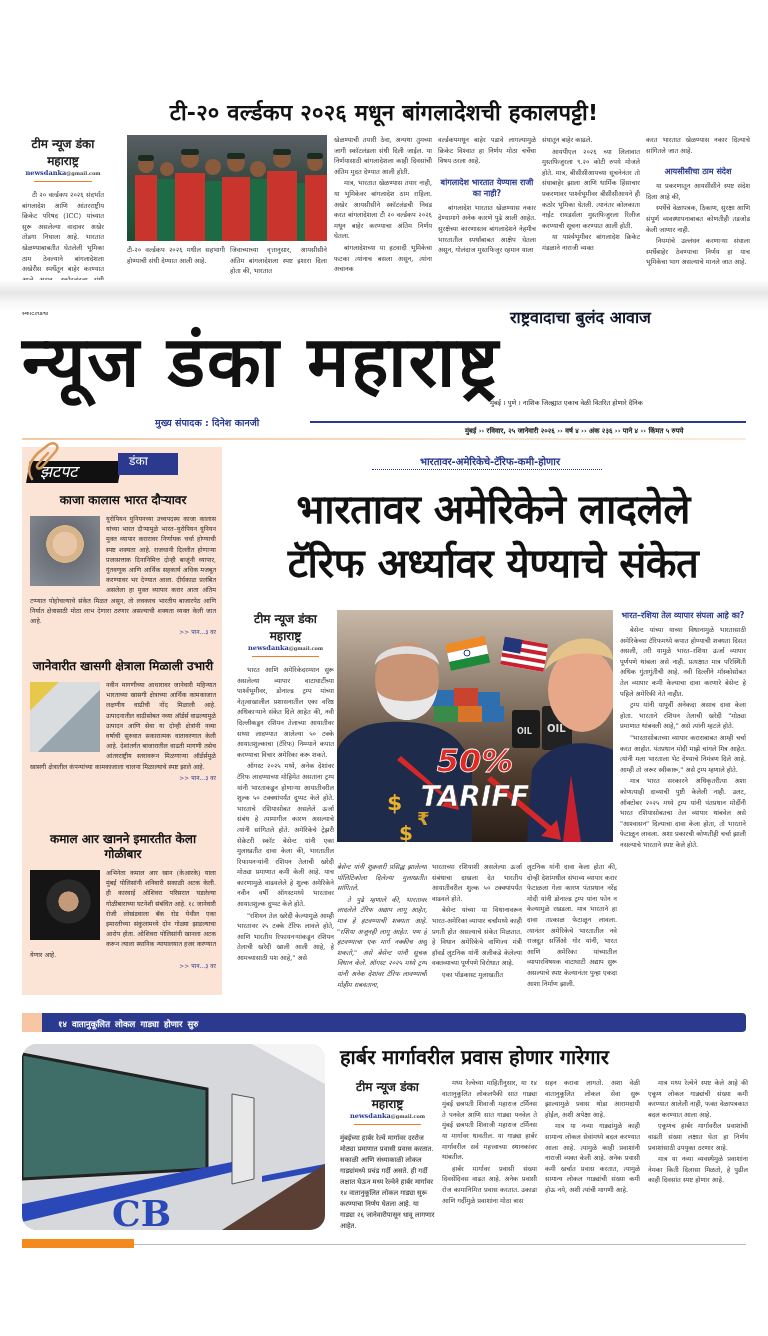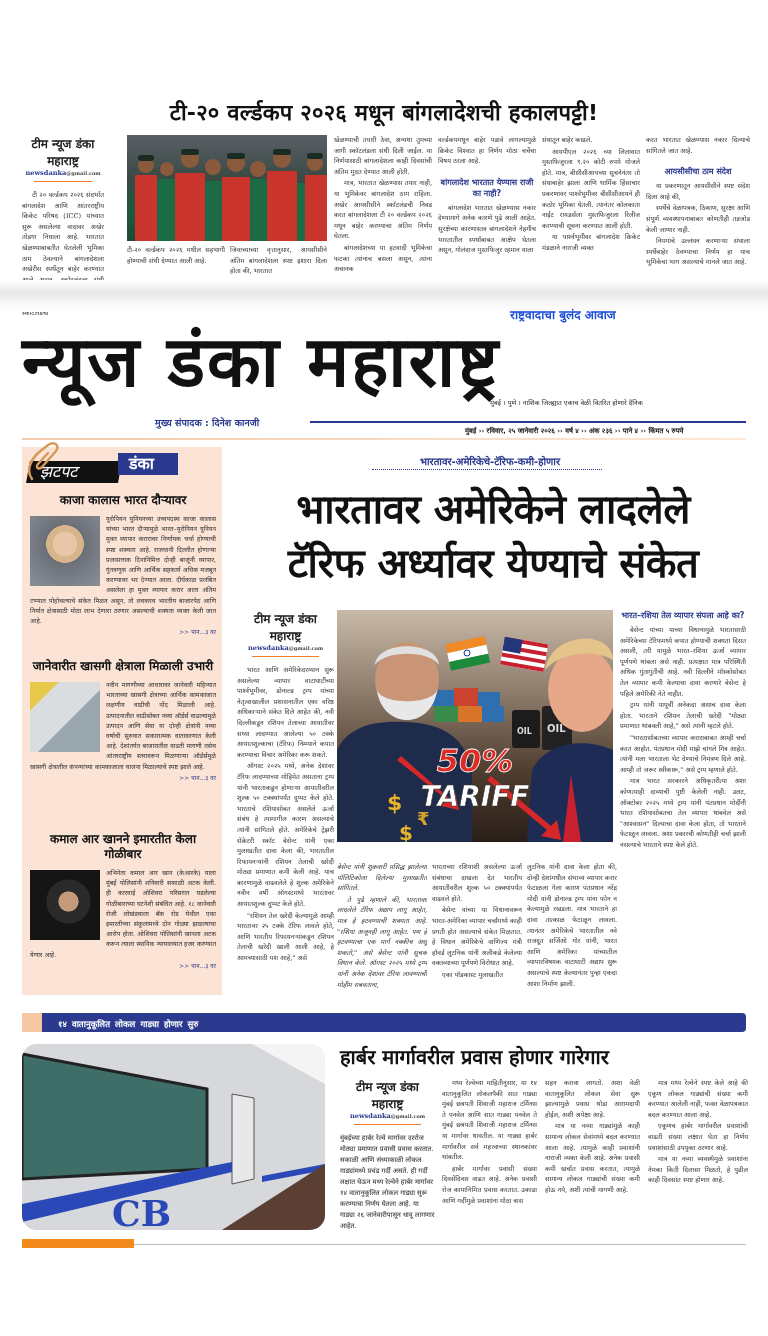--- a/index.html
+++ b/index.html
@@ -17,34 +17,34 @@
   .byline-rule { width: 70%; height: 1px; background: #f07c2a; margin: 4px auto 8px; }
   .cont { font-size: 6px; color: #2b3a8f; text-align: right; margin-top: 2px; }
 
   
   #top-headline { left: 0; top: 96px; width: 768px; text-align: center; font-weight: bold; font-size: 22px; color: #111; letter-spacing: 0.2px; }
   #top-story { left: 22px; top: 135px; width: 728px; height: 145px; }
   .photo { background: #666; overflow: hidden; position: absolute; }
   .fade-band { left: 0; top: 280px; width: 768px; height: 32px; background: linear-gradient(#ffffff, #e6e6e6 40%, #f7f7f7 70%, #ffffff); }
 
   
-  #tagline { left: 510px; top: 306px; font-weight: bold; font-size: 12px; color: #1d4ed8; }
+  #tagline { left: 510px; top: 306px; font-weight: bold; font-size: 16px; color: #0f172a; }
   #masthead-title { left: 22px; top: 320px; font-family: "DejaVu Serif", serif; font-weight: bold; font-size: 70px; line-height: 84px; color: #111; letter-spacing: 2px; }
   #distribution { left: 490px; top: 398px; font-size: 6.6px; color: #222; }
   #editor-line { left: 155px; top: 416px; font-weight: bold; font-size: 9.5px; color: #2b3a8f; }
   #editor-rule { left: 310px; top: 421px; width: 436px; height: 1.5px; background: #2b3a8f; }
   #dateline { left: 465px; top: 426px; font-size: 6.8px; color: #222; font-weight: bold; }
   #mast-orange-rule { left: 22px; top: 438px; width: 724px; height: 2px; background: linear-gradient(90deg, #f3c9a8, #fde9d8); }
 
   
   #sidebar { left: 22px; top: 447px; width: 200px; height: 548px; background: #fbe3d6; }
   #badge-black { left: 6px; top: 14px; width: 92px; height: 22px; background: #111; transform: skewX(-10deg); }
   #badge-black-text { left: 18px; top: 13px; font-size: 16px; color: #fff; font-style: italic; }
   #badge-blue { left: 96px; top: 6px; width: 60px; height: 22px; background: #2b3a8f; }
-  #badge-blue-text { left: 107px; top: 5px; font-weight: bold; font-size: 16px; color: #fff; }
+  #badge-blue-text { left: 107px; top: 5px; font-weight: normal; font-size: 12px; color: #fff; }
   #clip-icon { left: 2px; top: -6px; width: 40px; height: 44px; }
   .side-head { font-weight: bold; font-size: 12px; line-height: 15px; text-align: center; color: #111; }
   .side-story { position: absolute; left: 8px; width: 186px; }
   .side-photo { float: left; width: 70px; height: 70px; margin: 2px 6px 2px 0; }
   .side-text { font-family: "DejaVu Serif", serif; font-size: 6.3px; line-height: 10.2px; color: #333; text-align: justify; }
 
   
   #kicker { left: 235px; top: 454px; width: 510px; text-align: center; font-weight: bold; font-size: 10px; color: #2b3a8f; }
   #kicker-rule { left: 372px; top: 469px; width: 230px; height: 0; border-top: 1.5px dotted #2b3a8f; }
   #main-headline { left: 233px; top: 482px; width: 520px; font-weight: bold; font-size: 40px; line-height: 54px; color: #111; text-align: center; letter-spacing: -0.5px; }

